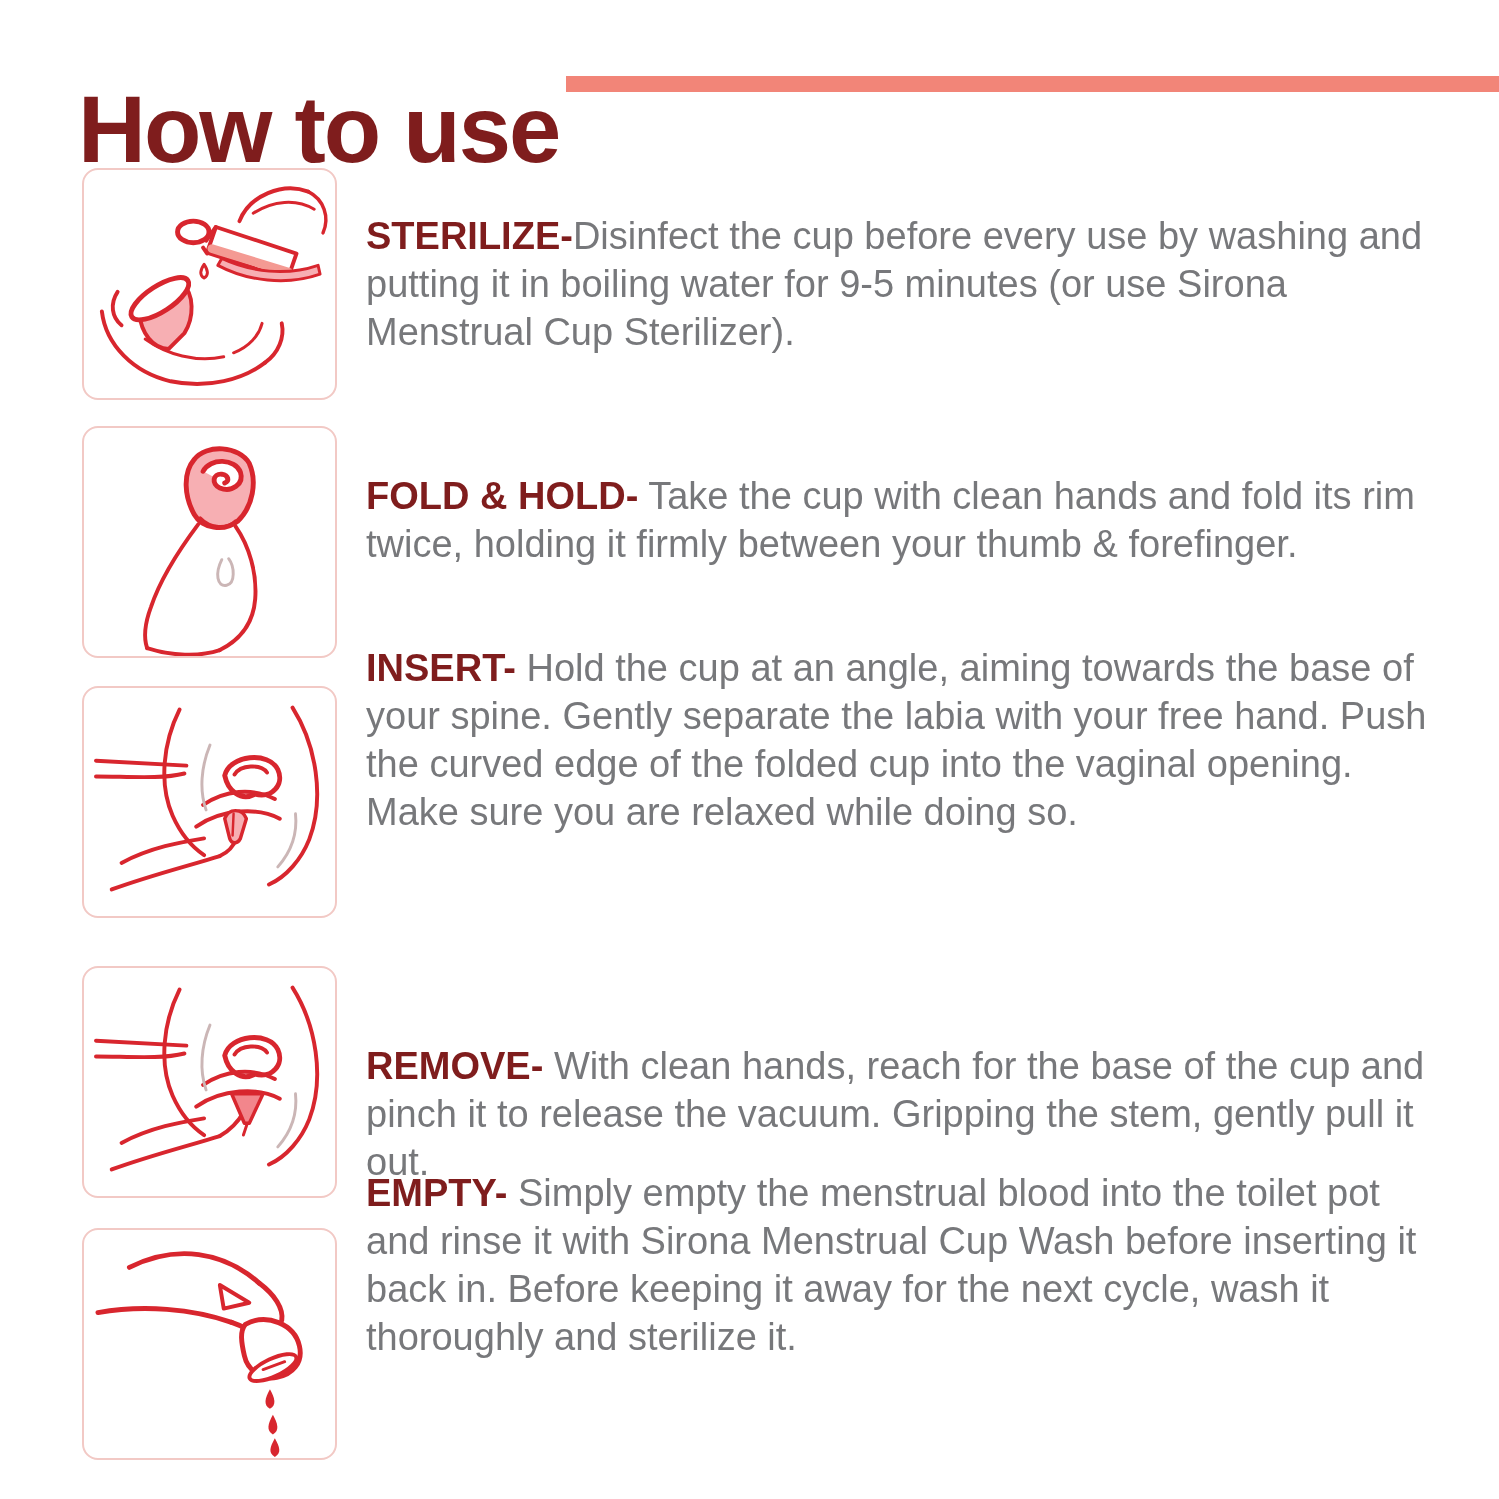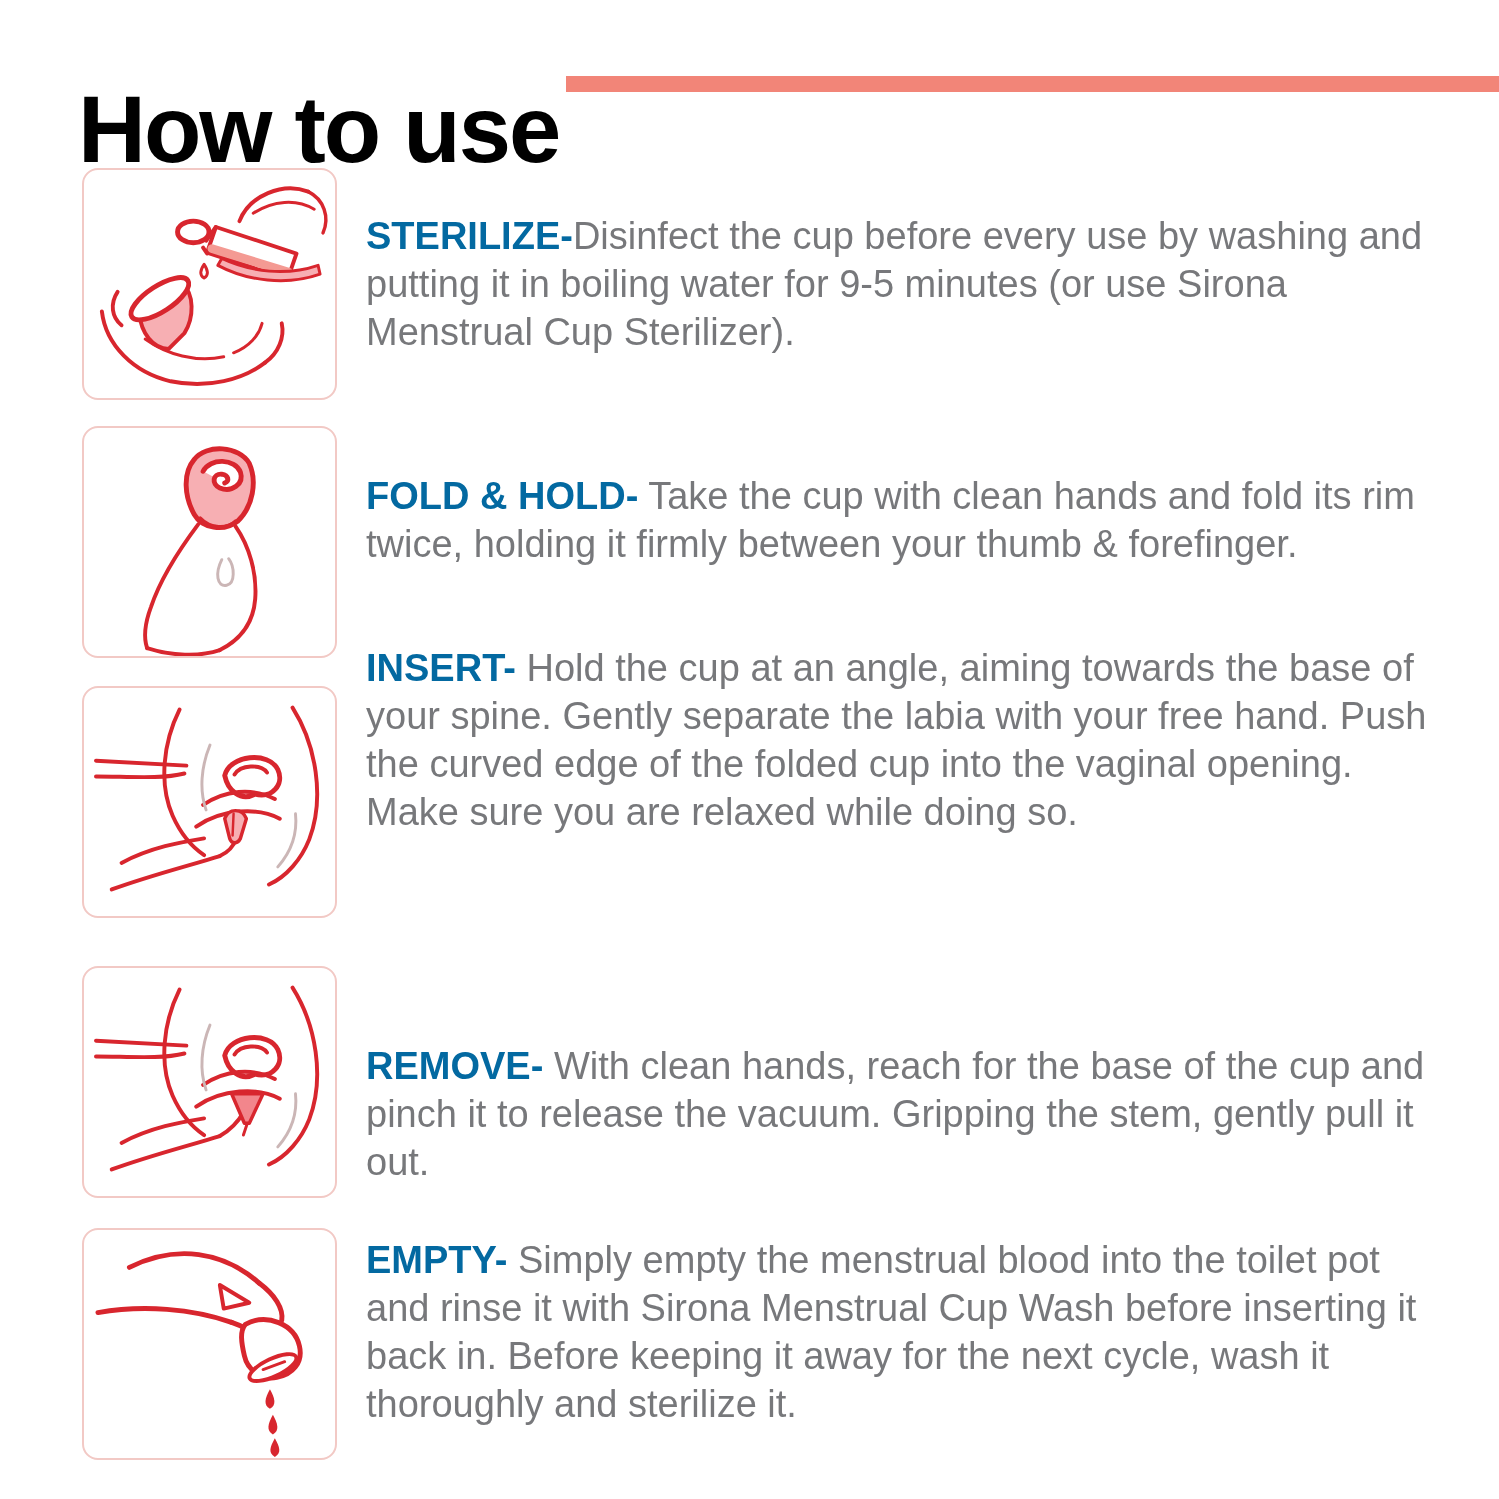--- a/index.html
+++ b/index.html
@@ -2,38 +2,38 @@
 <html><head>
 <meta charset="utf-8">
 <style>
   html,body{margin:0;padding:0;}
   body{
     width:1499px;height:1499px;background:#ffffff;position:relative;overflow:hidden;
     font-family:"Liberation Sans", sans-serif;
   }
   .page-title{
     position:absolute;left:78px;top:20px;
-    font-size:94px;line-height:1;font-weight:bold;color:#000000;letter-spacing:-2px;
+    font-size:94px;line-height:1;font-weight:bold;color:#7f1d1d;letter-spacing:-2px;
   }
   .title-rule{
     position:absolute;left:566px;right:0;top:76px;height:16px;background:#F28578;
   }
   .illus-box{
     position:absolute;left:82px;width:255px;height:232px;box-sizing:border-box;
     border:2px solid #F2C9C5;border-radius:16px;background:#ffffff;
     display:flex;align-items:center;justify-content:center;
   }
   .illus-box svg{display:block;}
   .step-text{
     position:absolute;left:366px;width:1085px;margin:0;
     font-size:38px;line-height:48px;color:#77787B;
   }
-  .step-label{font-weight:bold;color:#0369a1;}
+  .step-label{font-weight:bold;color:#7f1d1d;}
   .box-1{top:168px}.box-2{top:426px}.box-3{top:686px}.box-4{top:966px}.box-5{top:1228px}
-  .text-1{top:212px}.text-2{top:472px}.text-3{top:644px}.text-4{top:1042px}.text-5{top:1236px}
+  .text-1{top:212px}.text-2{top:472px}.text-3{top:644px}.text-4{top:1042px}.text-5{top:1169px}
 </style>
 </head>
 <body>
 
 <h1 class="page-title">How to use</h1>
 <div class="title-rule"></div>
 
 <div class="illus-box box-1">
   <svg width="251" height="228" viewBox="0 0 255 232">
     <g stroke="#D8262E" stroke-width="4" fill="none" stroke-linecap="round" stroke-linejoin="round">

